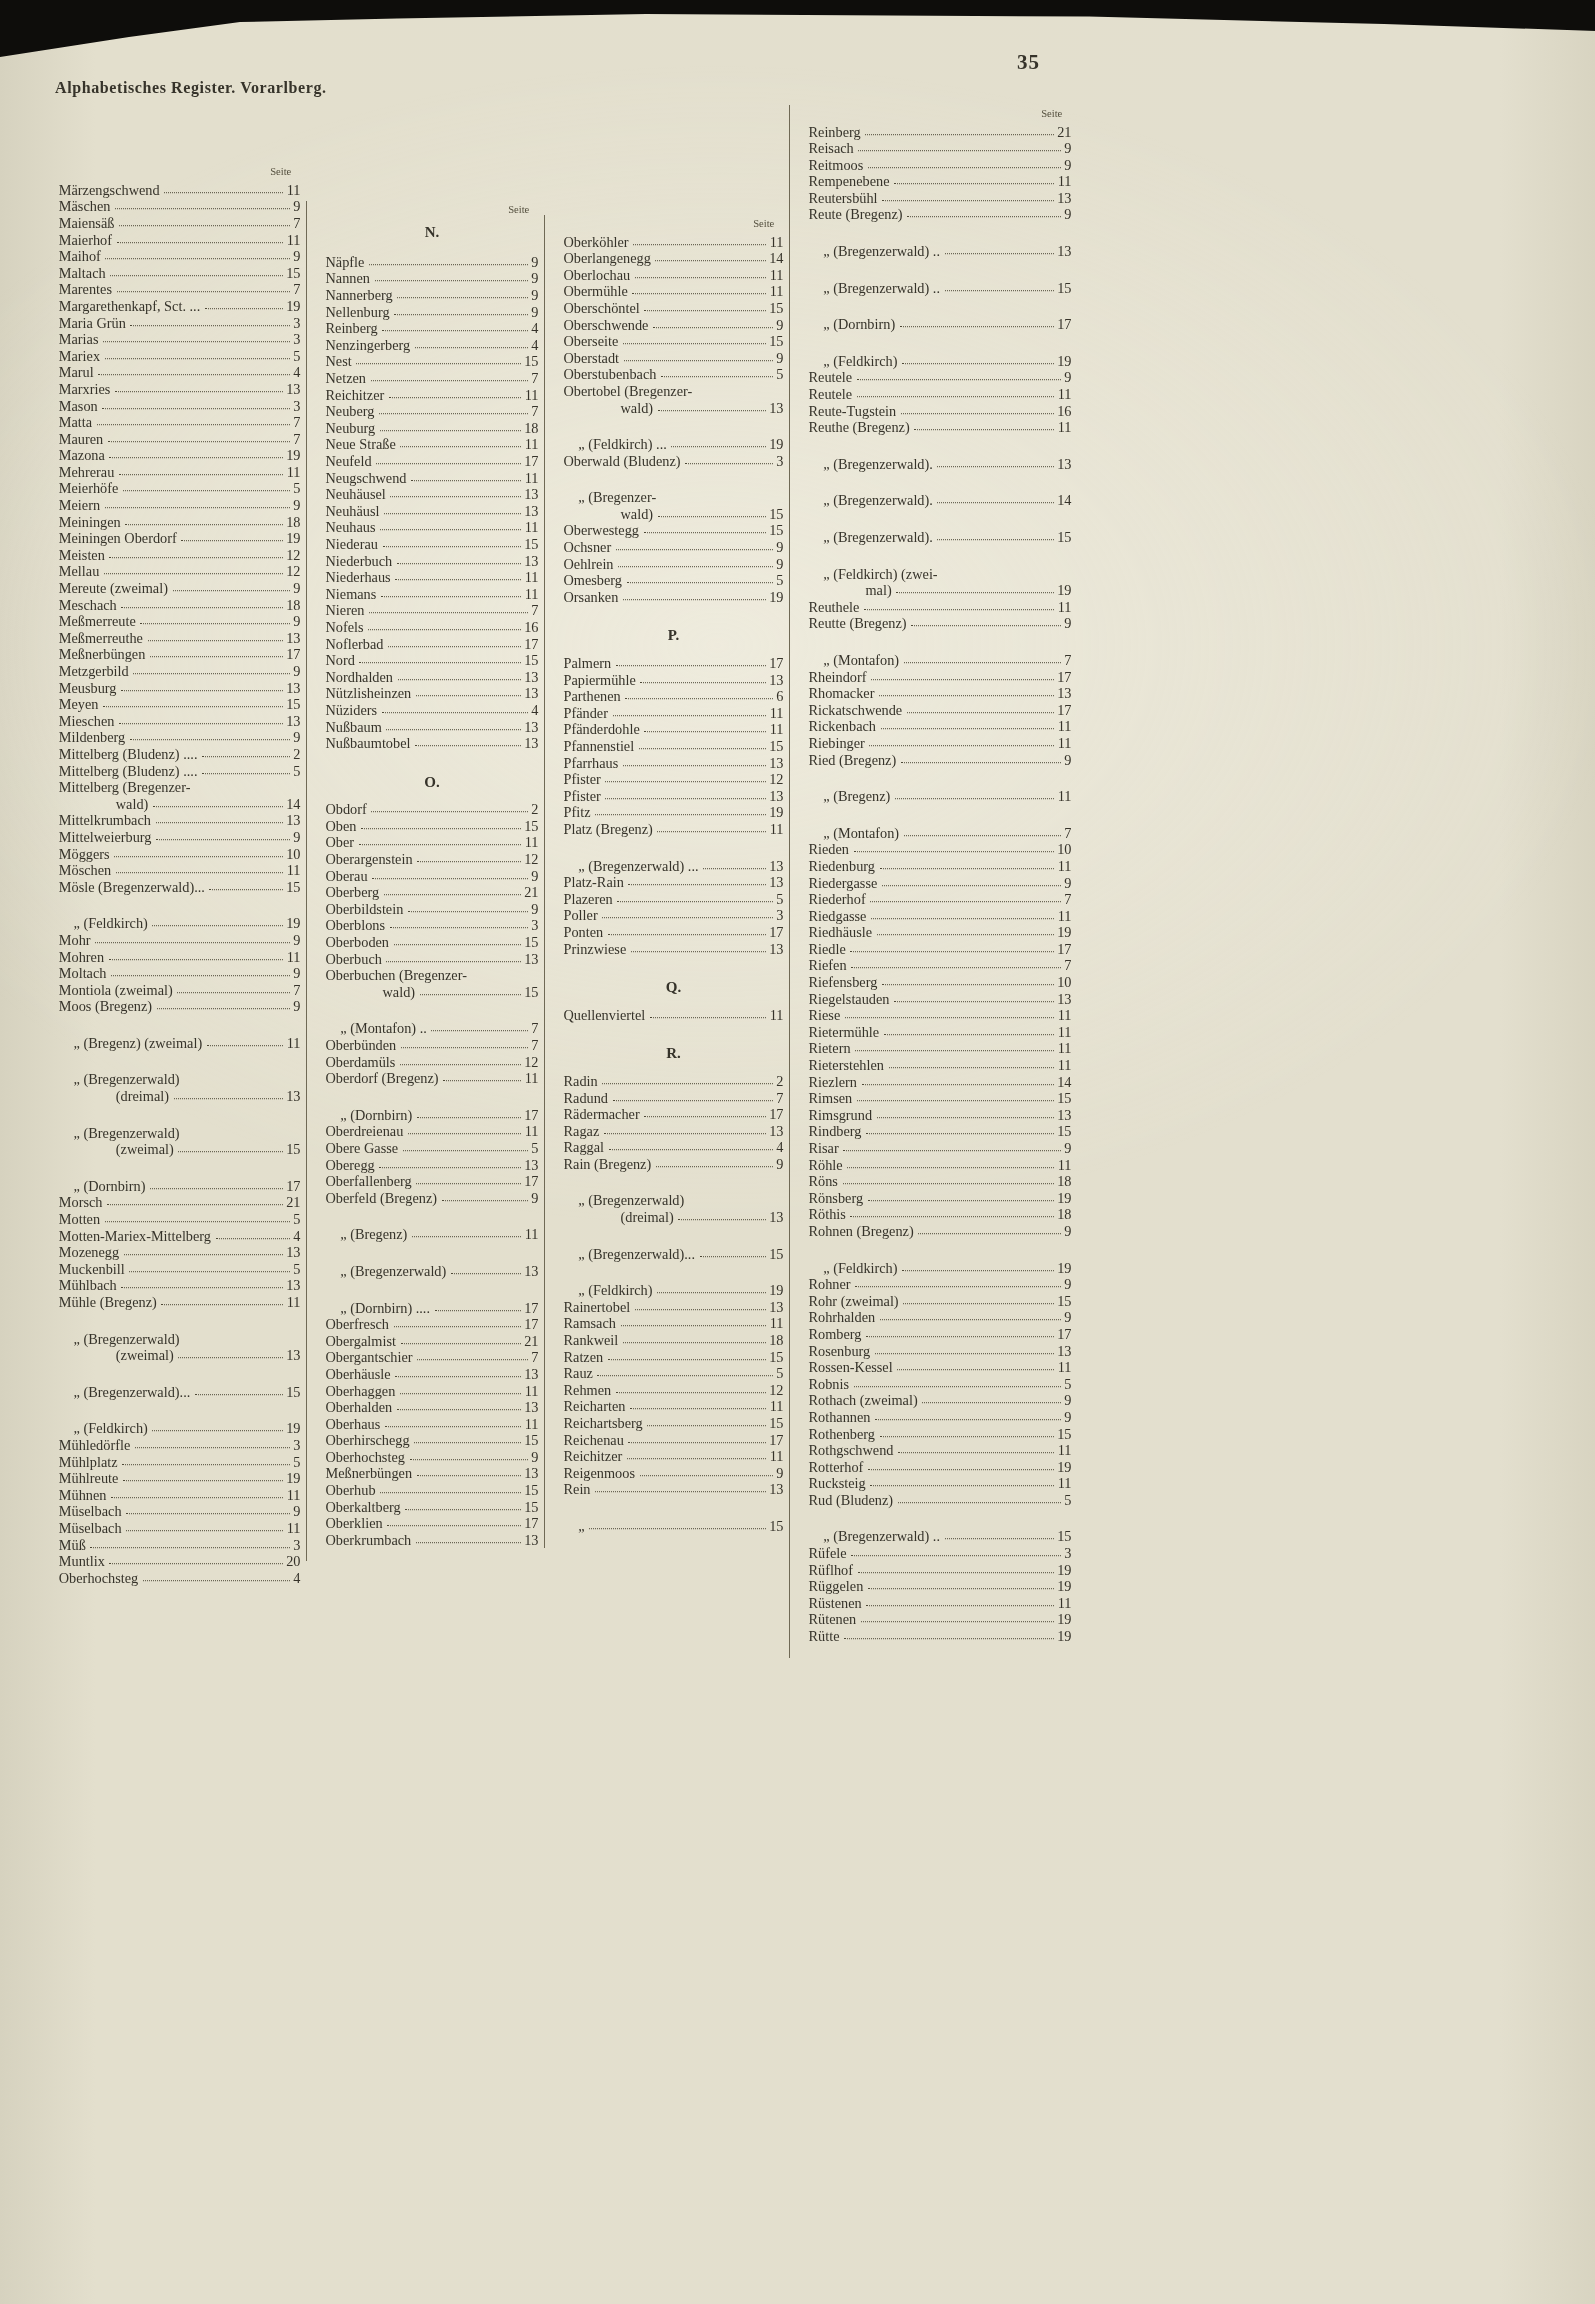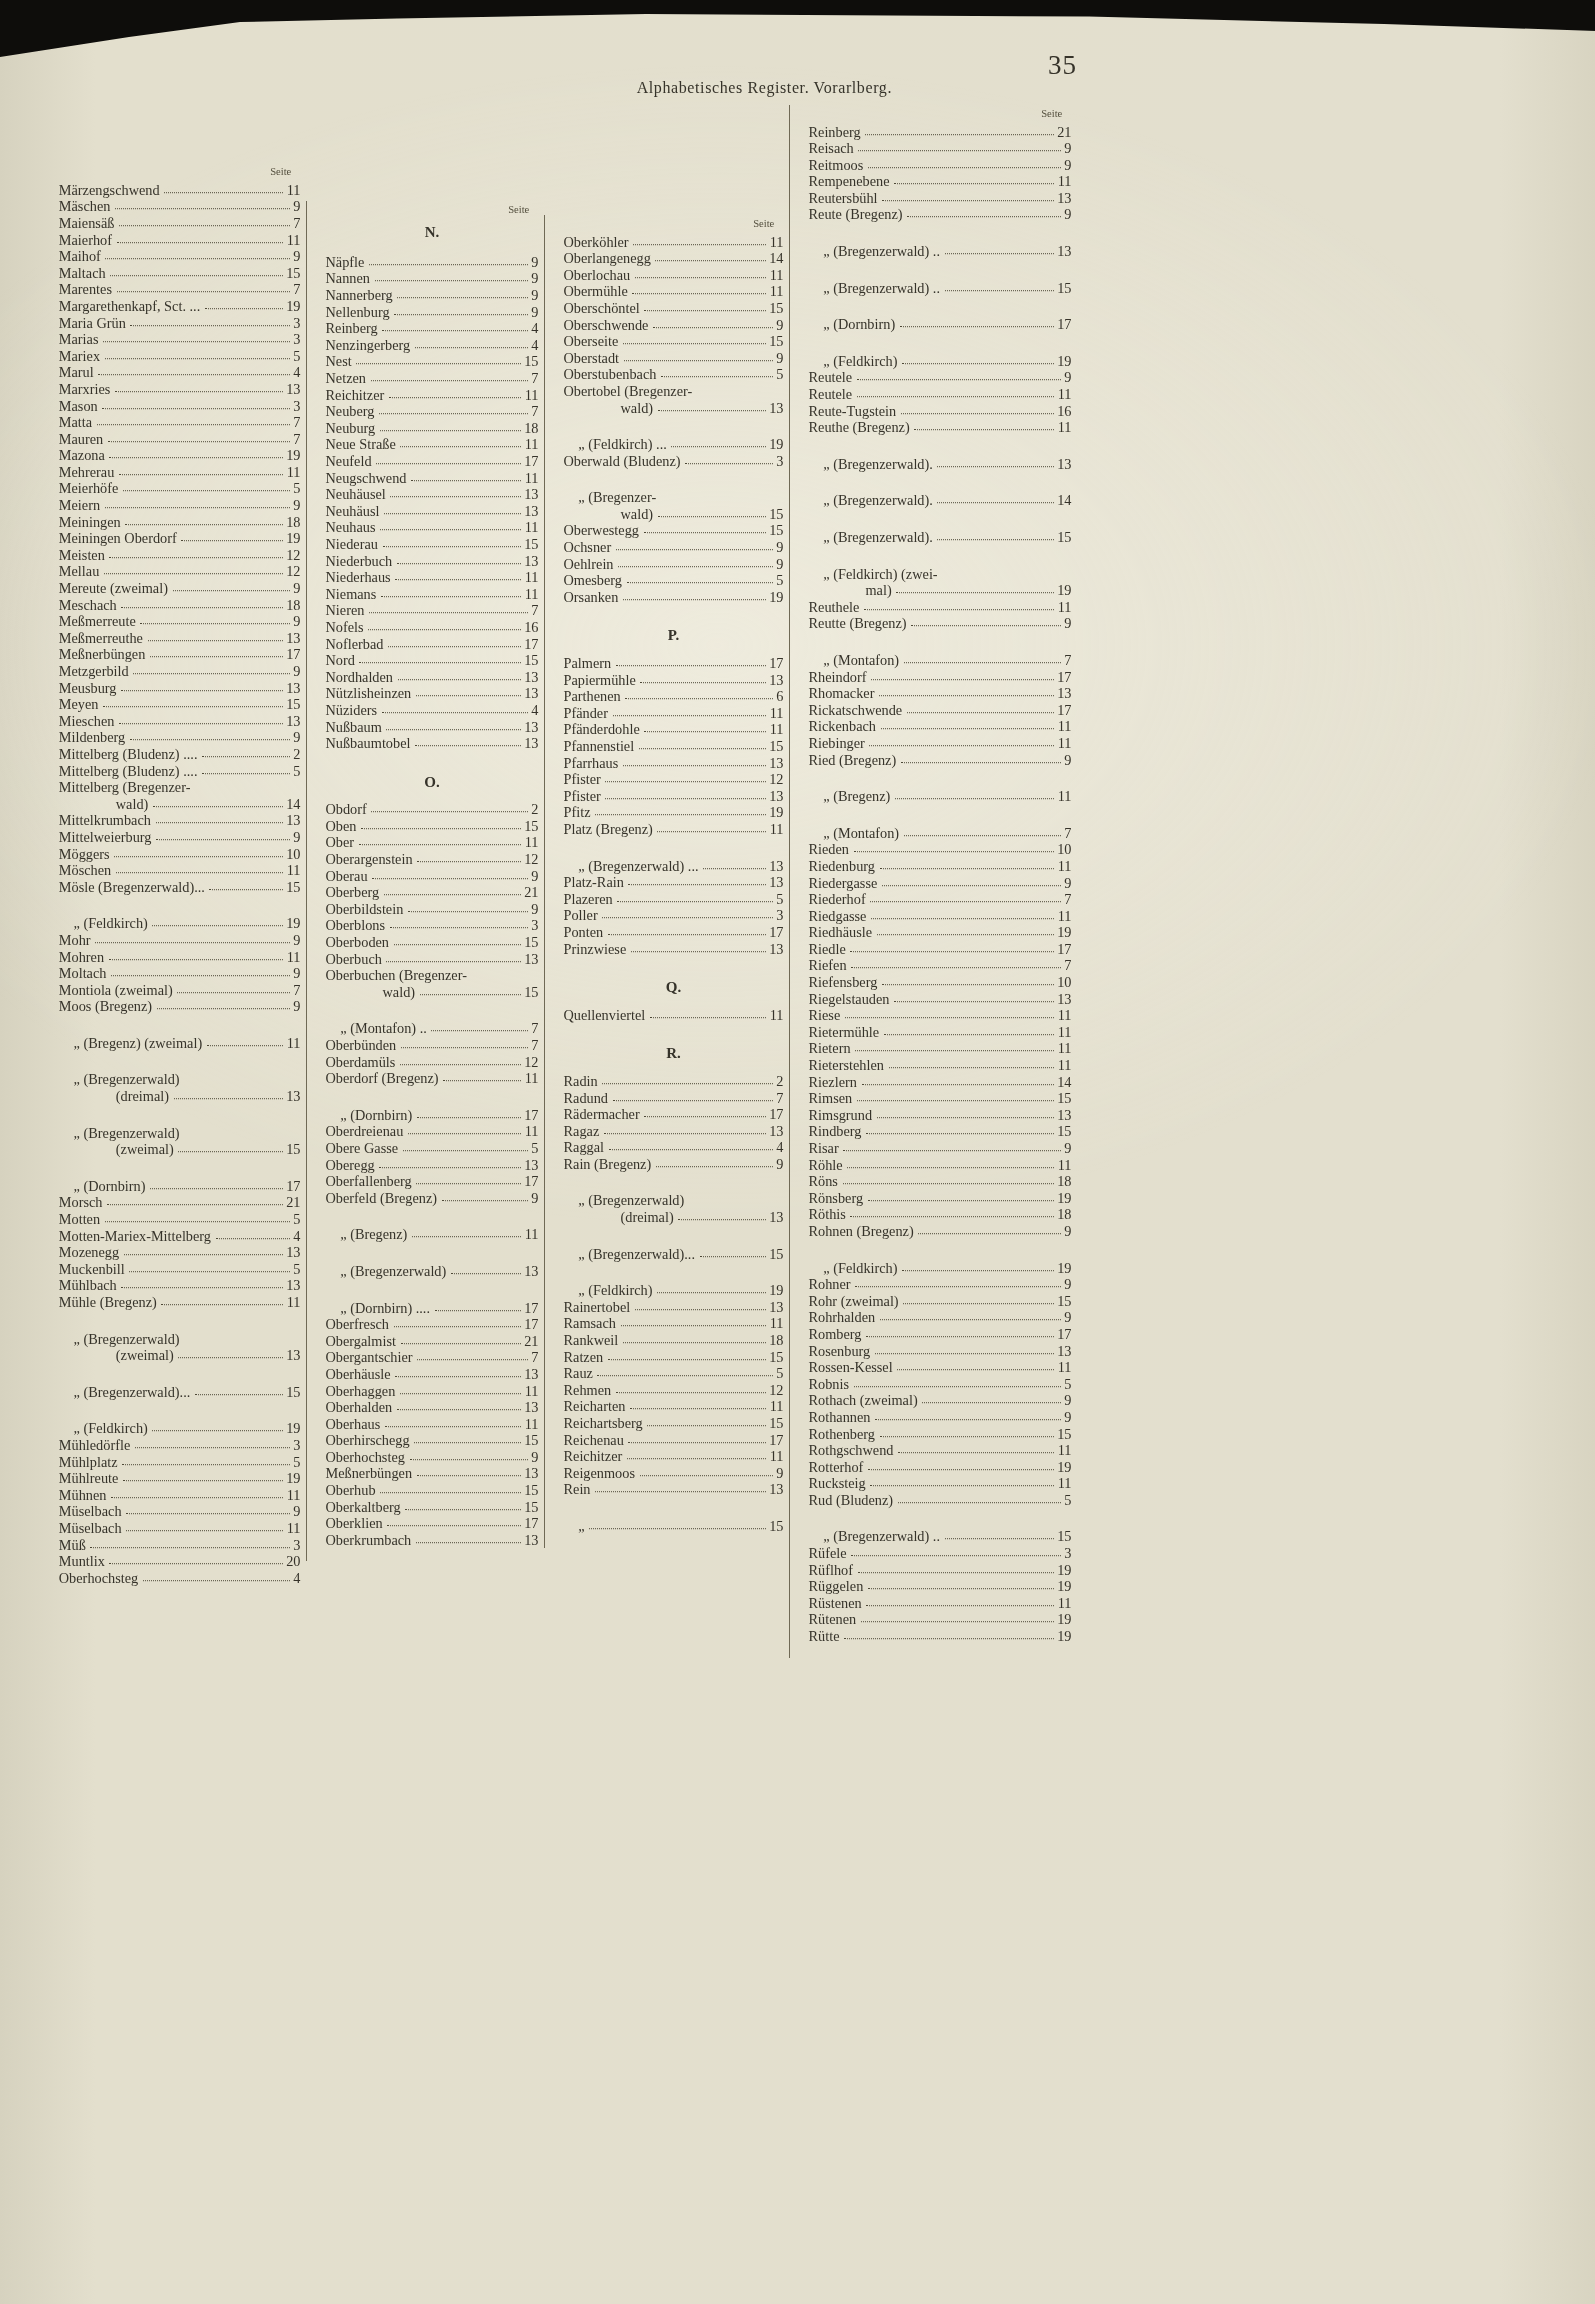--- a/index.html
+++ b/index.html
@@ -14,26 +14,26 @@
       linear-gradient(90deg, #d6d2bf 0%, #e3dfcd 6%, #e3dfce 94%, #d8d4c1 100%);
     background-color: #e1ddcb;
     overflow: hidden;
   }
   .scan-top {
     position: absolute; top: 0; left: 0; width: 1596px; height: 65px;
     background: #0e0d0b;
     clip-path: polygon(0 0, 1596px 0, 1596px 31px, 1384px 24px, 1089px 16.6px, 646px 14px, 397px 18.5px, 240px 22px, 129px 37px, 0 57px);
   }
   .page-number {
-    position: absolute; top: 50px; left: 1048px;
-    font-size: 27px; font-weight: normal; letter-spacing: 0.9px;
+    position: absolute; top: 50px; left: 1017px;
+    font-size: 21px; font-weight: bold; letter-spacing: 0.9px;
   }
   .page-title {
-    position: absolute; top: 79px; left: 43px; width: 849px;
-    text-align: right; font-size: 16px; font-weight: normal; letter-spacing: 0.6px;
+    position: absolute; top: 79px; left: 55px; width: 849px;
+    text-align: left; font-size: 16px; font-weight: bold; letter-spacing: 0.6px;
   }
   .columns {
     position: absolute; top: 105px; left: 57px; width: 1020px;
     display: flex; align-items: center;
   }
   .column { padding: 0 5.5px 13px 1.8px; }
   .column + .column { border-left: 0.9px solid #6f6955; padding-left: 18.5px; }
   .col1 { width: 249px; }
   .col2 { width: 238px; }
   .col3 { width: 245px; }

